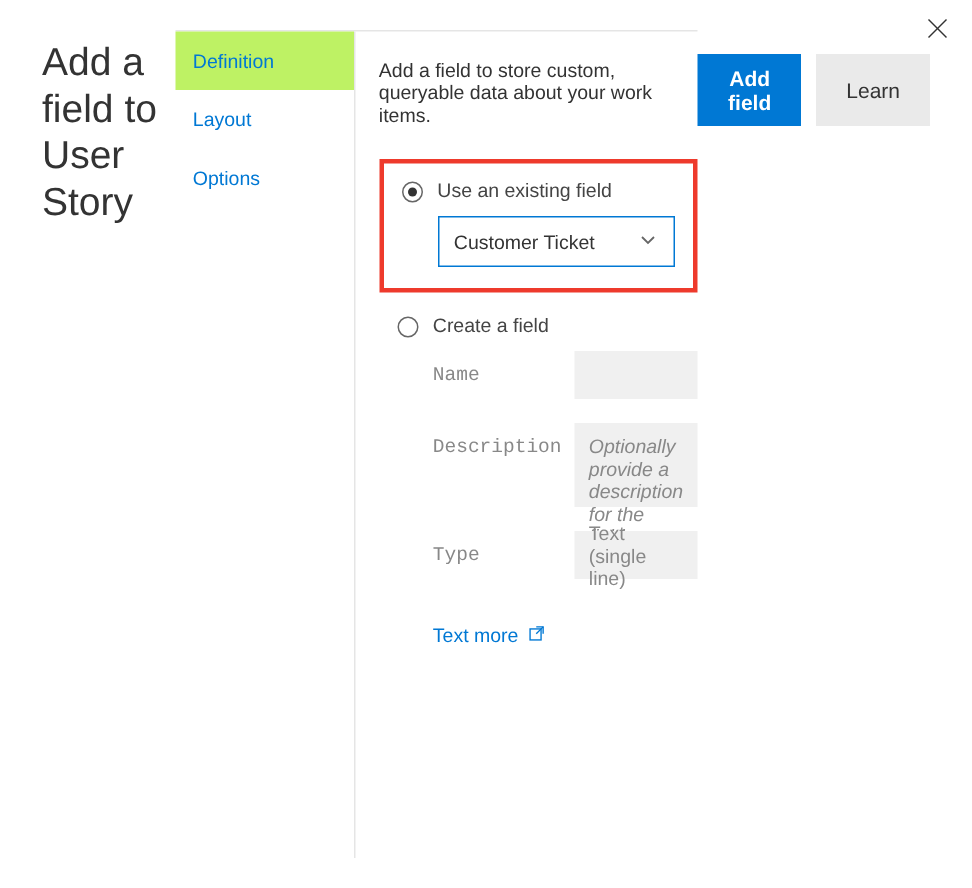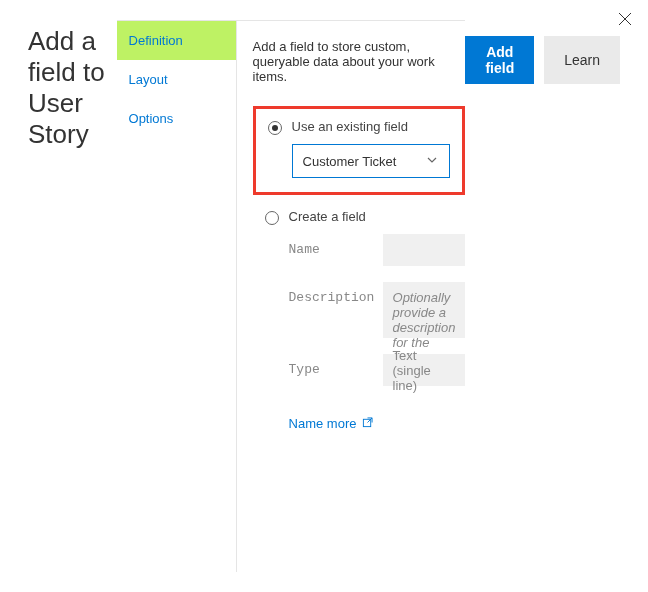--- a/index.html
+++ b/index.html
@@ -227,21 +227,21 @@
           </div>
 
           <div class="field-row">
             <div class="field-label">Type</div>
             <div class="field-input">
               <span>Text (single line)</span>
             </div>
           </div>
 
           <div class="learn-more">
-            <span>Name more</span>
+            <span>Text more</span>
             <span>
               <svg width="11" height="11" viewBox="0 0 12 12">
                   <rect x="1.5" y="2.5" width="8" height="8" fill="none" stroke="#0078d4" stroke-width="1"></rect>
                   <polyline points="6,1 11,1 11,6" fill="none" stroke="#0078d4" stroke-width="1"></polyline>
                   <line x1="11" y1="1" x2="6" y2="6" stroke="#0078d4" stroke-width="1"></line>
                 </svg>
             </span>
           </div>
 
         </div>

